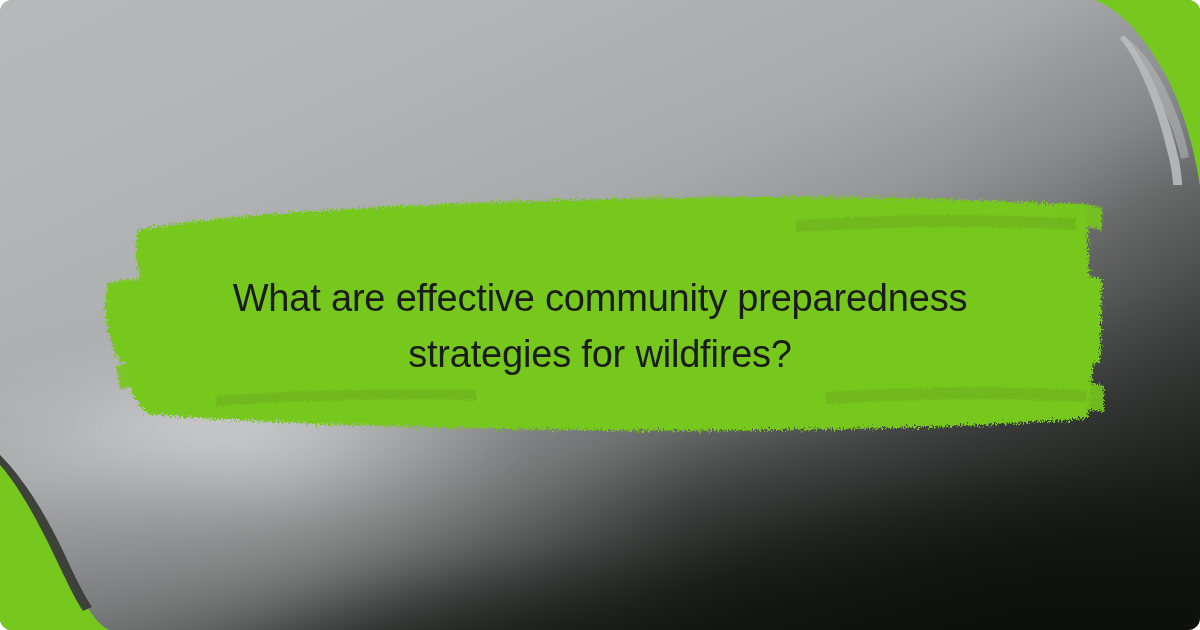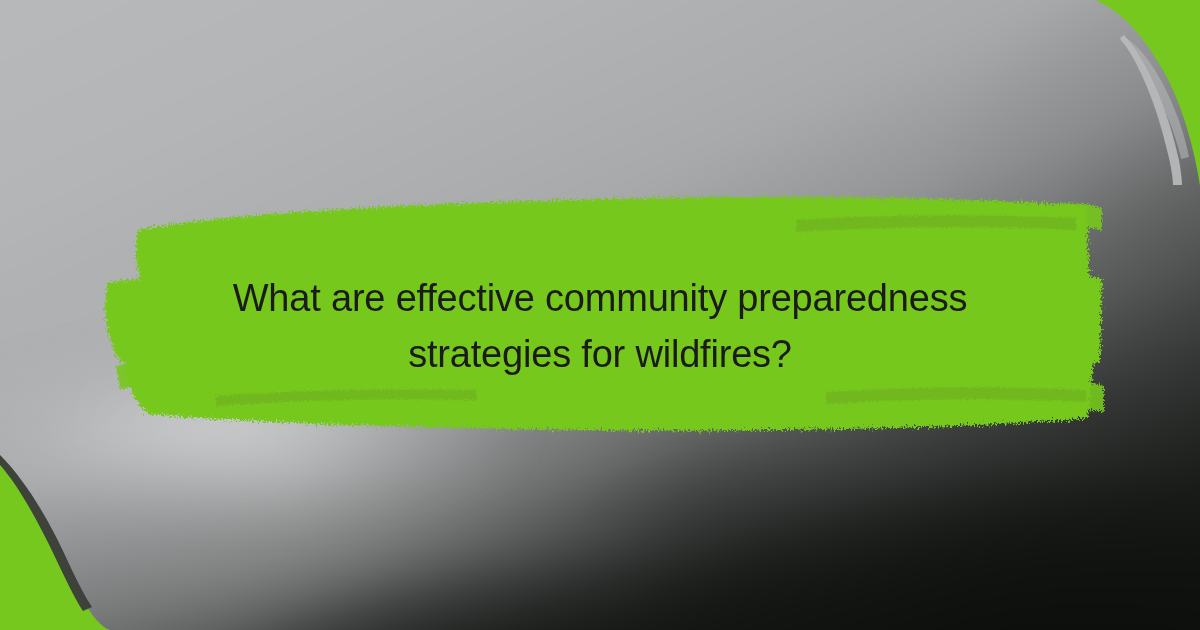--- a/index.html
+++ b/index.html
@@ -10,20 +10,21 @@
   }
   * { box-sizing: border-box; }
 
   .card {
     position: relative;
     width: 1200px;
     height: 630px;
     overflow: hidden;
     font-family: "Liberation Sans", "DejaVu Sans", sans-serif;
     background: #b3b4b6;
+    border-radius: 12px;
   }
 
   
   .bg-photo {
     position: absolute;
     inset: -60px;
     
     background:
       
       radial-gradient(ellipse 700px 360px at 86% 104%, rgba(8,10,8,0.97) 0%, rgba(14,16,14,0.9) 34%, rgba(20,23,20,0.0) 72%),

